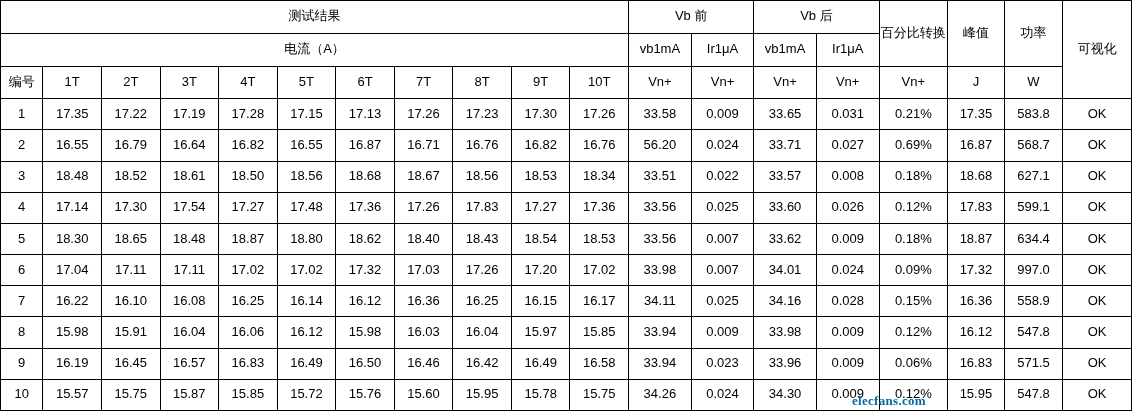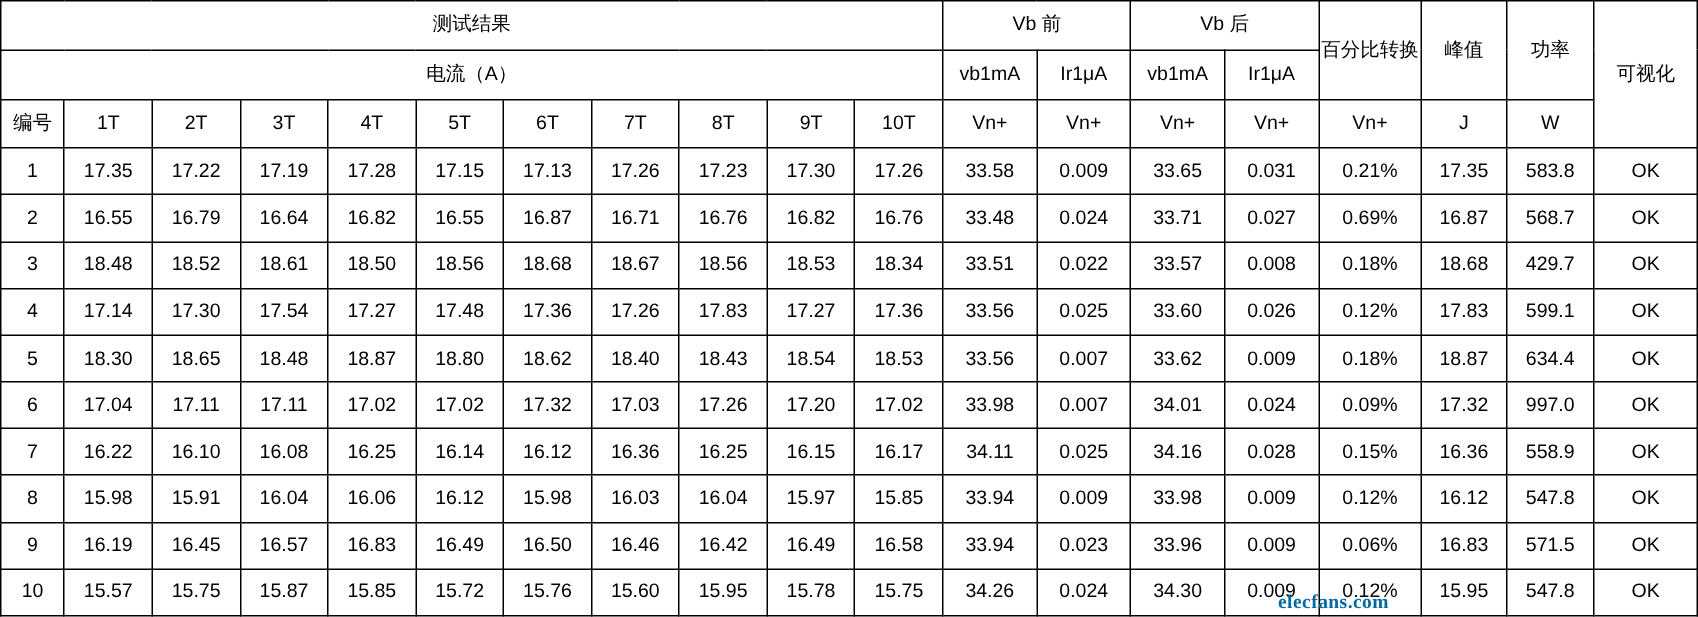--- a/index.html
+++ b/index.html
@@ -169,21 +169,21 @@
         <td>16.55</td>
         <td>16.79</td>
         <td>16.64</td>
         <td>16.82</td>
         <td>16.55</td>
         <td>16.87</td>
         <td>16.71</td>
         <td>16.76</td>
         <td>16.82</td>
         <td>16.76</td>
-        <td>33.48</td>
+        <td>56.20</td>
         <td>0.024</td>
         <td>33.71</td>
         <td>0.027</td>
         <td>0.69%</td>
         <td>16.87</td>
         <td>568.7</td>
         <td>OK</td>
       </tr>
 
       <tr class="data-row">
@@ -197,21 +197,21 @@
         <td>18.67</td>
         <td>18.56</td>
         <td>18.53</td>
         <td>18.34</td>
         <td>33.51</td>
         <td>0.022</td>
         <td>33.57</td>
         <td>0.008</td>
         <td>0.18%</td>
         <td>18.68</td>
-        <td>429.7</td>
+        <td>627.1</td>
         <td>OK</td>
       </tr>
 
       <tr class="data-row">
         <td>4</td>
         <td>17.14</td>
         <td>17.30</td>
         <td>17.54</td>
         <td>17.27</td>
         <td>17.48</td>

